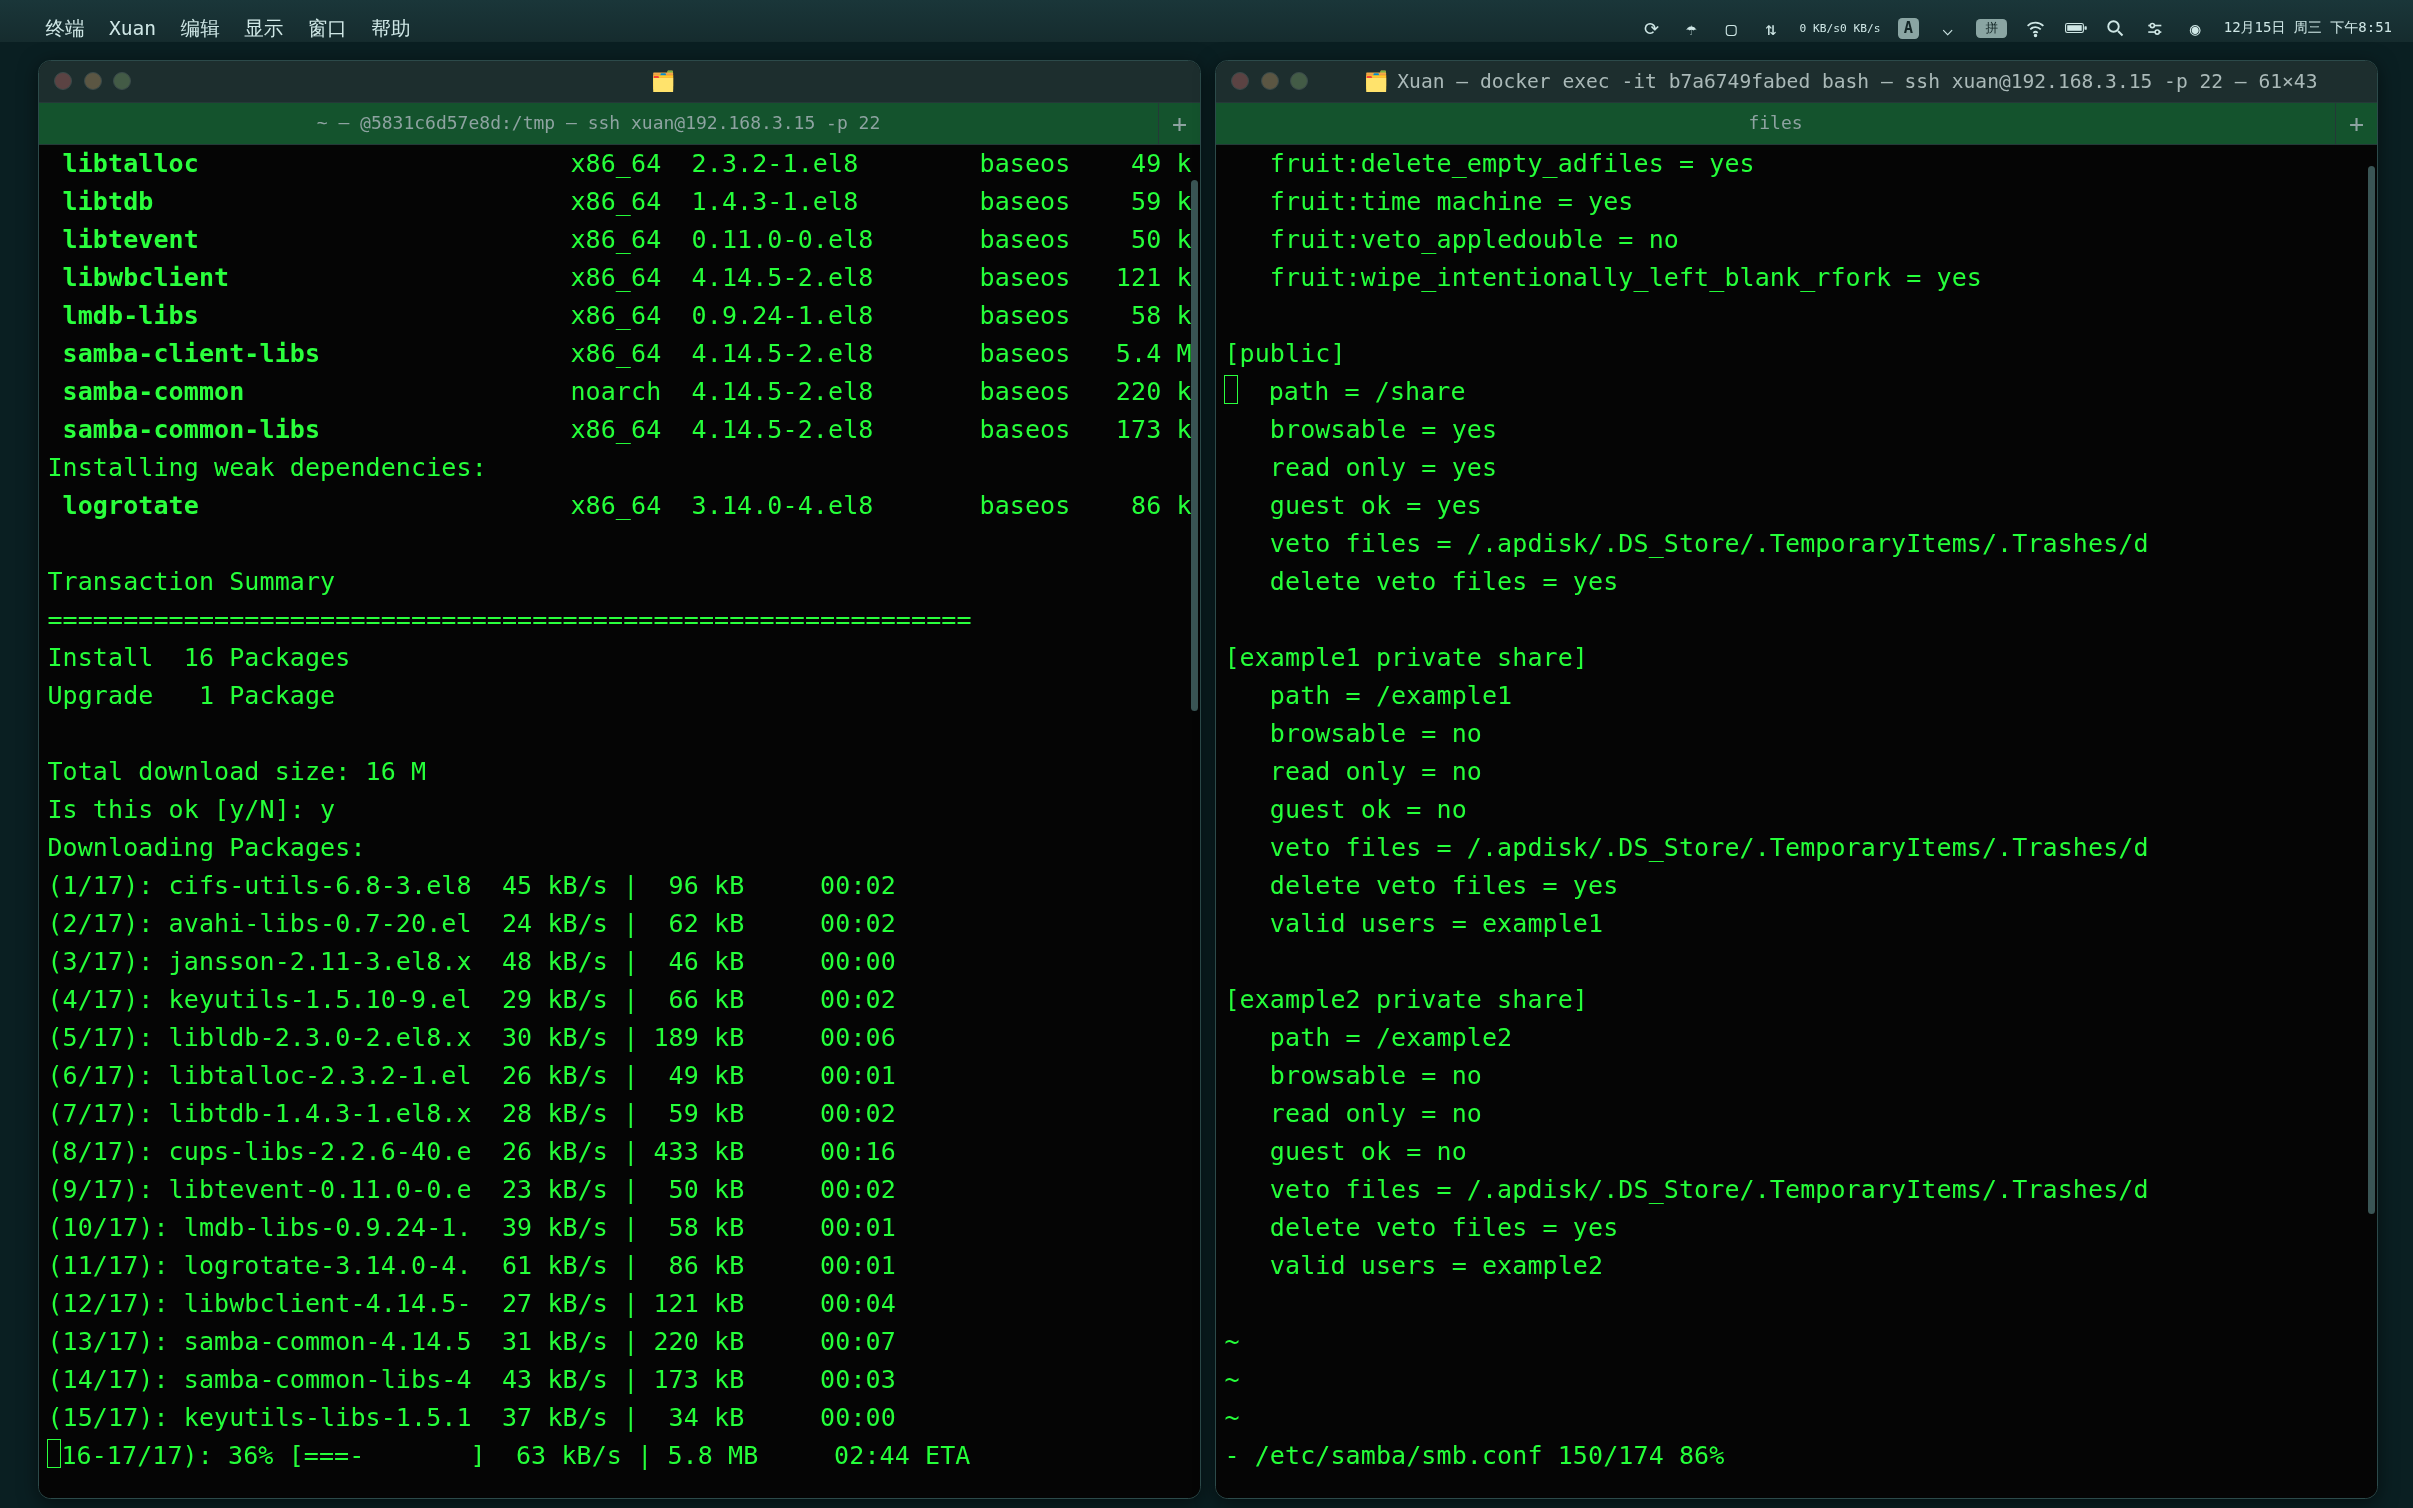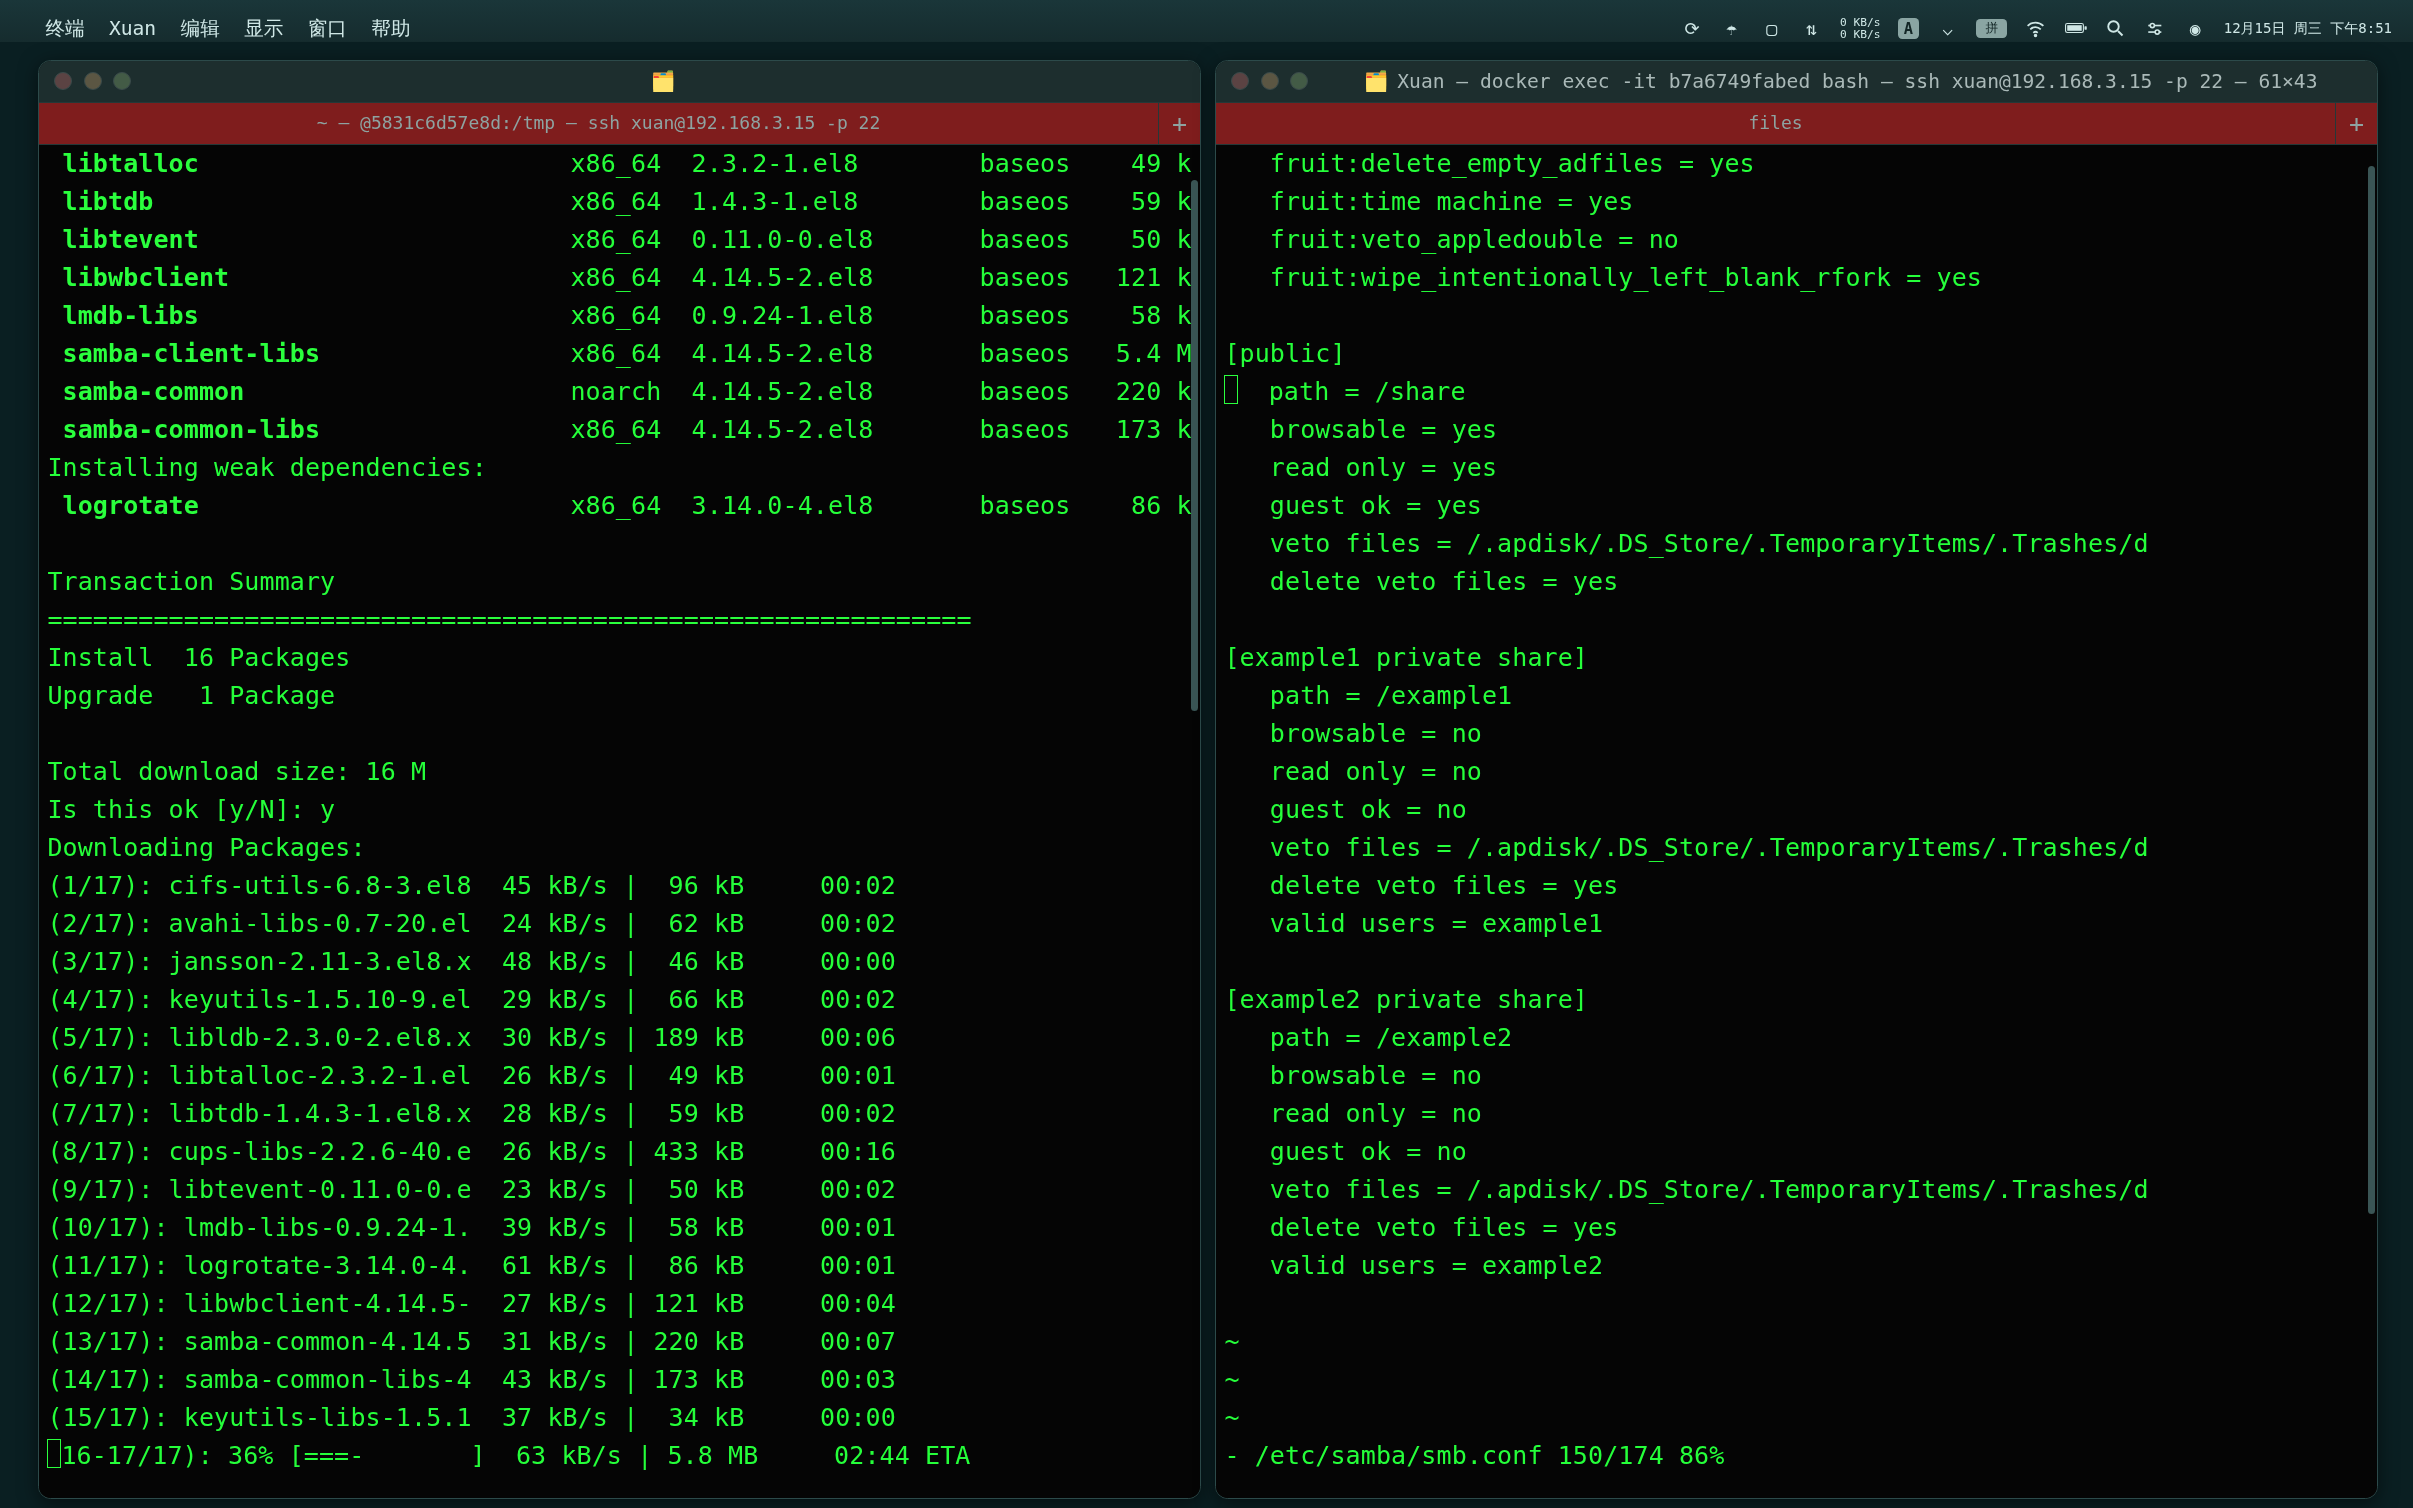--- a/index.html
+++ b/index.html
@@ -63,21 +63,21 @@
   .tl-min  { background: #5b5643; }
   .tl-max  { background: #435b46; }
   .title-text {
     flex: 1; text-align: center; color: #aab9b8; font-size: 19.6px;
     display: flex; align-items: center; justify-content: center; gap: 8.4px;
   }
   .folder-ic { font-size: 19.6px; }
 
   .tabbar {
     height: 42px;
-    background: #7f1d1d;
+    background: #14532d;
     display: flex;
     align-items: center;
     color: #8ea3a1;
     font-size: 18px;
     border-bottom: 0.7px solid #253838;
     position: relative;
   }
   .tab { flex: 1; text-align: center; line-height: 42px; }
   .tab-add {
     width: 42px; height: 42px; display: flex; align-items: center; justify-content: center;
@@ -113,21 +113,21 @@
     background: #3a5555; border-radius: 4.2px;
   }
   .scrollbar2 {
     position: absolute;
     right: 2.1px; top: 105px;
     width: 7px; height: 1048px;
     background: #3a5555; border-radius: 4.2px;
   }
 
   .net-stat {
-    display:flex; flex-direction:column; align-items:flex-end;
+    display:flex; flex-direction:row; align-items:flex-end;
     font-size:11.2px; line-height:11.2px; color:#cfe7e6;
   }
 </style>
 </head>
 <body>
 
 <div class="menubar">
   <div class="menubar-left">
     <span class="apple"></span>
     <span class="menubar-item">终端</span>

